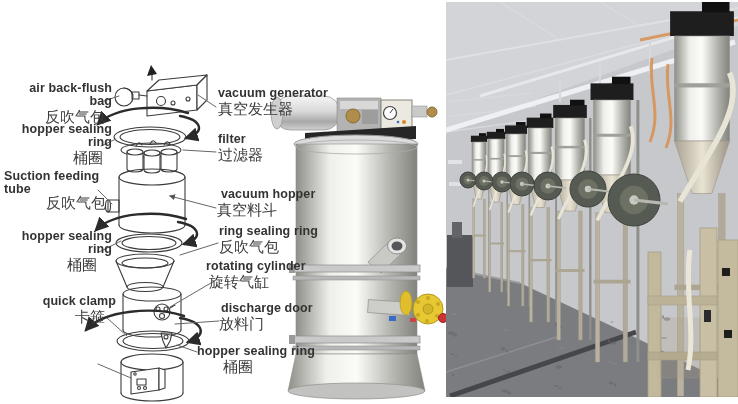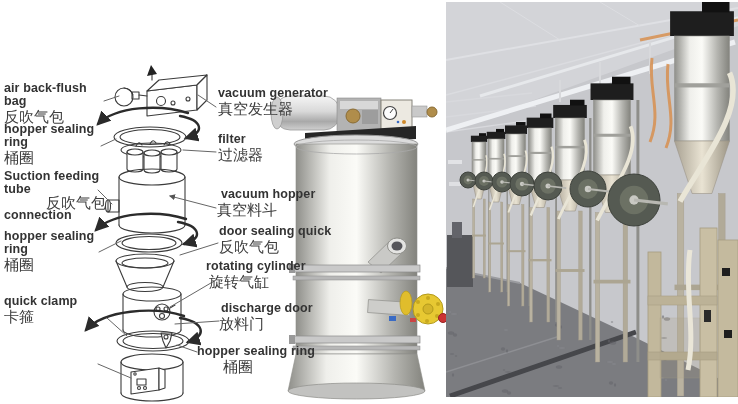--- a/index.html
+++ b/index.html
@@ -2,21 +2,21 @@
 <html><head>
 <meta charset="utf-8">
 <style>
   html,body{margin:0;padding:0;background:#ffffff;}
   #stage{position:relative;width:738px;height:404px;background:#fff;overflow:hidden;
          font-family:"Liberation Sans","DejaVu Sans",sans-serif;}
   #scene{position:absolute;left:0;top:0;}
   .lbl{position:absolute;color:#333;z-index:5;line-height:1.05;}
   .lbl .en{font-size:12.5px;font-weight:700;letter-spacing:.1px;display:block;}
   .lbl .zh{font-size:15px;font-weight:400;color:#3d3d3d;display:block;margin-top:1px;}
-  .lbl-l{}
+  .lbl-l{text-align:right;}
   .lbl-r{text-align:left;}
 </style>
 </head>
 <body>
 
 <div id="stage">
 
 <svg id="scene" width="738" height="404" viewBox="0 0 738 404">
   <defs>
     <linearGradient id="gSteel" x1="0" y1="0" x2="1" y2="0">
@@ -444,21 +444,20 @@
   <span class="en">air back-flush bag</span>
   <span class="zh" style="padding-right:7px;">反吹气包</span>
 </div>
 <div class="lbl lbl-l" style="left:4px;top:123px;width:108px;">
   <span class="en">hopper sealing ring</span>
   <span class="zh" style="padding-right:9px;">桶圈</span>
 </div>
 <div class="lbl" style="left:4px;top:170px;width:118px;text-align:left;">
   <span class="en">Suction feeding tube</span>
   <span class="zh" style="text-align:right;padding-right:16px;margin-top:-1px;">反吹气包</span>
-  <span class="en" style="margin-top:-2px;">connection</span>
 </div>
 <div class="lbl lbl-l" style="left:4px;top:230px;width:108px;">
   <span class="en">hopper sealing ring</span>
   <span class="zh" style="padding-right:15px;">桶圈</span>
 </div>
 <div class="lbl lbl-l" style="left:4px;top:295px;width:112px;">
   <span class="en">quick clamp</span>
   <span class="zh" style="padding-right:11px;">卡箍</span>
 </div>
 
@@ -468,21 +467,21 @@
 </div>
 <div class="lbl lbl-r" style="left:218px;top:133px;">
   <span class="en">filter</span>
   <span class="zh">过滤器</span>
 </div>
 <div class="lbl lbl-r" style="left:221px;top:188px;">
   <span class="en">vacuum hopper</span>
   <span class="zh" style="margin-left:-4px;">真空料斗</span>
 </div>
 <div class="lbl lbl-r" style="left:219px;top:225px;">
-  <span class="en">door sealing quick</span>
+  <span class="en">ring sealing ring</span>
   <span class="zh">反吹气包</span>
 </div>
 <div class="lbl lbl-r" style="left:206px;top:260px;">
   <span class="en">rotating cylinder</span>
   <span class="zh" style="margin-left:3px;">旋转气缸</span>
 </div>
 <div class="lbl lbl-r" style="left:221px;top:302px;">
   <span class="en">discharge door</span>
   <span class="zh" style="margin-left:-2px;">放料门</span>
 </div>

